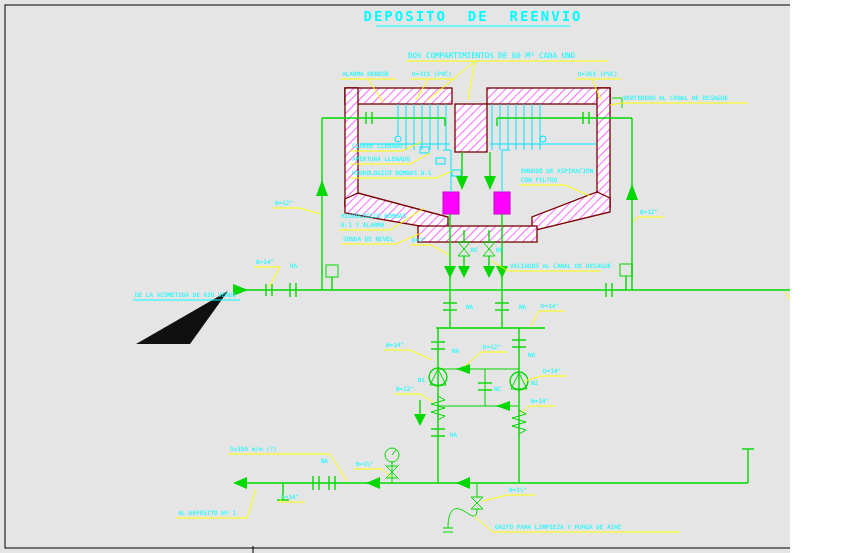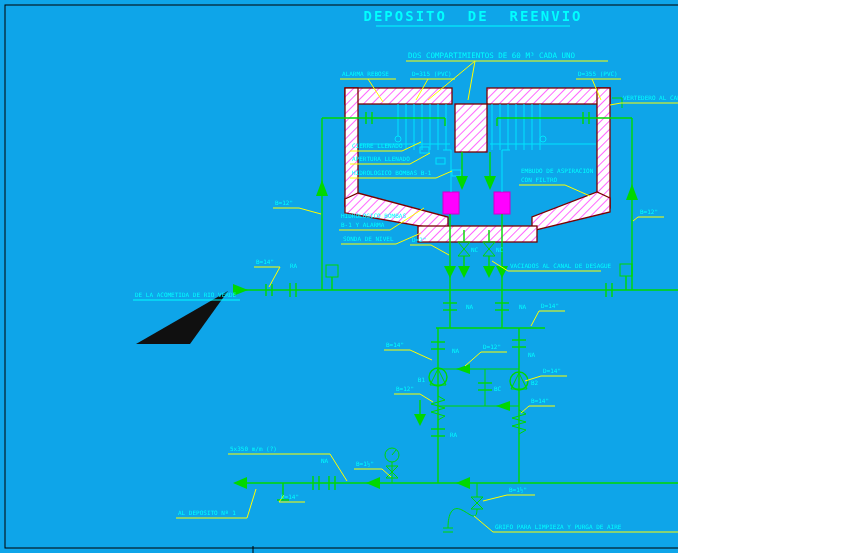--- a/index.html
+++ b/index.html
@@ -1,16 +1,16 @@
 <!DOCTYPE html>
 <html><head>
 <meta charset="utf-8">
 <style>
   html,body{margin:0;padding:0;background:#ffffff;}
-  .page{position:relative;width:678px;height:553px;background:#0ea5e9;overflow:hidden;
+  .page{position:relative;width:790px;height:553px;background:#e5e5e5;overflow:hidden;
         font-family:"DejaVu Sans Mono", monospace;}
   svg text{white-space:pre;font-family:"DejaVu Sans Mono", monospace;fill:#00ffff;font-size:6px;}
   svg text.title{font-size:14px;letter-spacing:2px;font-weight:bold;}
   svg text.big{font-size:7.5px;}
   .grn{stroke:#00d800;fill:none;stroke-width:1.4;}
   .grnthin{stroke:#00d800;fill:none;stroke-width:1;}
   .grnfill{fill:#00d800;stroke:none;}
   .cyn{stroke:#00e5ff;fill:none;stroke-width:1;}
   .yel{stroke:#ffff00;fill:none;stroke-width:1;}
   .cynline{stroke:#00ffff;fill:none;stroke-width:1.2;}

